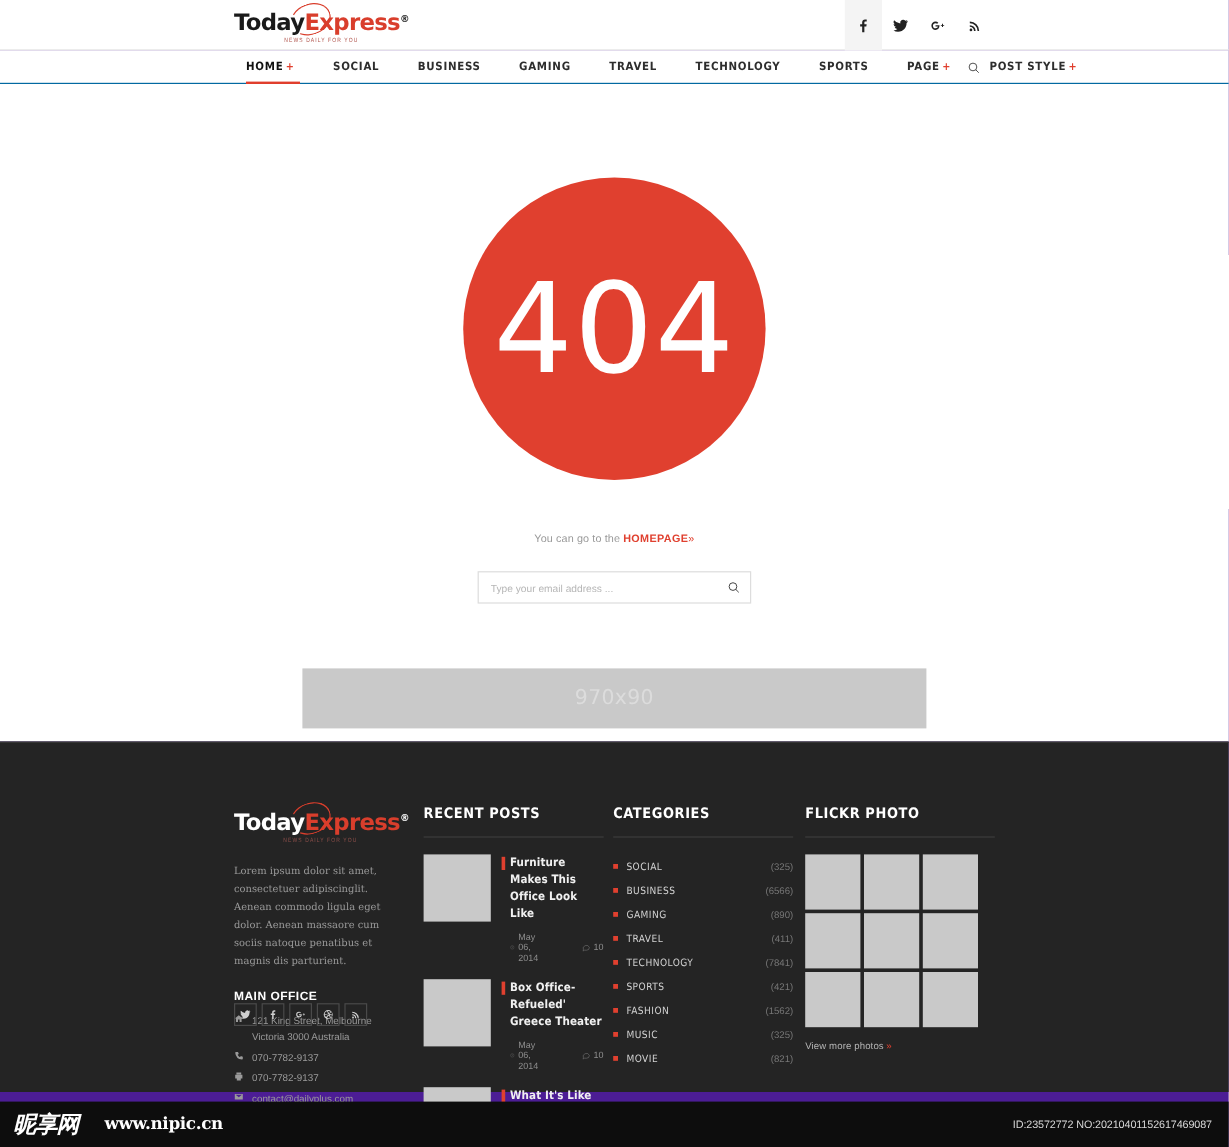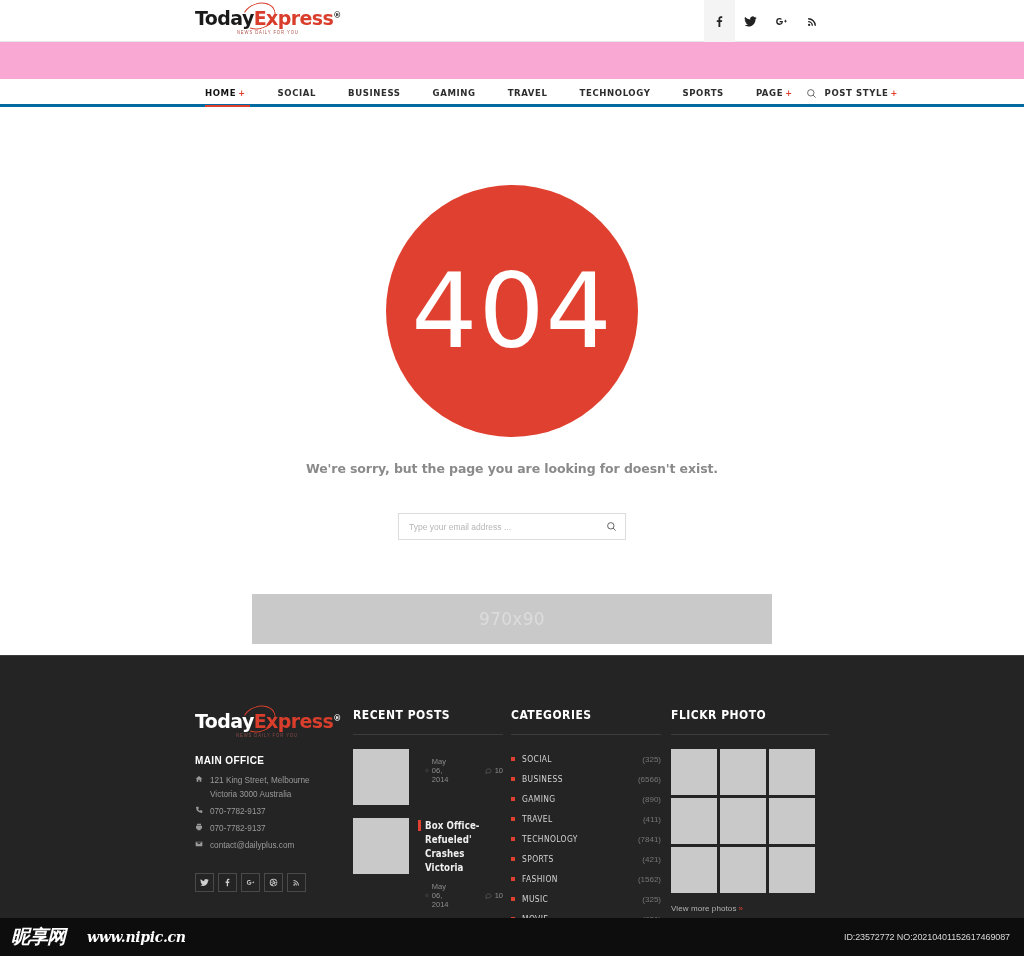--- a/index.html
+++ b/index.html
@@ -2,21 +2,21 @@
 <html><head>
 <meta charset="utf-8">
 <style>
   * { box-sizing: border-box; margin: 0; padding: 0; }
   html, body {
     width: 1024px; height: 956px;
     background: #ffffff;
     font-family: "Liberation Sans", sans-serif;
     overflow: hidden;
   }
-  .page { position: relative; width: 1024px; height: 956px; background:#f9a8d4; }
+  .page { position: relative; width: 1024px; height: 956px; background:#4c1d95; }
 
   
   .topbar {
     height: 42px; width: 100%;
     border-bottom: 1px solid #e8e8e8;
     position: relative;
     background: #fff;
   }
   .logo-wrap { position:absolute; left:195px; top:5px; }
   .logo {
@@ -49,22 +49,22 @@
   .topsocial .si {
     width:31px; height:42px; display:flex; align-items:center; justify-content:center;
     color:#222; font-size:12px; cursor:pointer;
   }
   .topsocial .si.first { background:#f4f4f4; }
   .topsocial .si svg { width:13px; height:13px; fill:#222; }
 
   
   .nav {
     height: 28px; width:100%;
-    border-bottom: 3px solid #0369a1;
-    position: relative; background:#fff;margin-top:37px;
+    border-bottom: 1px solid #0369a1;
+    position: relative; background:#fff;
   }
   .navinner { position:absolute; left:195px; top:0; display:flex; height:28px; align-items:center; }
   .navitem {
     font-family:"DejaVu Sans Condensed","Liberation Sans",sans-serif;
     font-size: 9.5px; font-weight:700; letter-spacing: 0.6px;
     color:#2d2d2d; padding: 0 16px; height:28px; line-height:28px;
     position:relative; cursor:pointer; white-space:nowrap;
     text-transform: uppercase;
   }
   .navitem:first-child { padding-left:10px; }
@@ -233,21 +233,21 @@
     background:#0d0d0d; display:flex; align-items:center;
   }
   .wmleft { display:flex; align-items:center; gap:22px; padding-left:11px; }
   .wmlogo {
     font-family:"DejaVu Sans","Liberation Sans",sans-serif;
     font-weight:700; font-size:19px; color:#ffffff; letter-spacing:-1px;
     font-style:italic;
   }
   .wmsite {
     font-family:"DejaVu Serif","Liberation Serif",serif;
-    font-style:italic; font-weight:700; font-size:14px; color:#ffffff;
+    font-weight:700; font-size:14px; color:#ffffff;
     letter-spacing:-0.3px;
   }
   .wmright {
     position:absolute; right:14px; font-size:9px; color:#d8d8d8;
     font-family:"Liberation Sans",sans-serif; letter-spacing:-0.1px;
   }
 </style>
 </head>
 <body>
 
@@ -303,21 +303,23 @@
           <circle cx="10.5" cy="10.5" r="7"></circle>
           <line x1="15.6" y1="15.6" x2="21" y2="21"></line>
         </svg>
     </div>
   </div>
 
   <div class="main">
     <div class="circle404">
       <div class="num">404</div>
     </div>
-    <div class="sorry">We're sorry, but the page you are looking for doesn't exist.</div>
+    <div class="gohome">
+      <span>You can go to the </span><a href="#">HOMEPAGE</a><span class="arr">»</span>
+    </div>
 
     <div class="emailbox">
       <input type="text" placeholder="Type your email address ..." style="">
       <button class="sbtn">
         <svg viewBox="0 0 24 24">
             <circle cx="10.5" cy="10.5" r="7"></circle>
             <line x1="15.6" y1="15.6" x2="21" y2="21"></line>
           </svg>
       </button>
     </div>
@@ -331,20 +333,21 @@
     <div class="fgrid">
 
       <div class="fcol about">
         <div class="flogo">
           <div class="fl">
             <span class="t1">Today</span><span class="t2">Express</span><span class="reg">®</span>
             <span class="swoosh"></span>
           </div>
           <div class="tagline">NEWS DAILY FOR YOU</div>
         </div>
+        <div class="abouttext">Lorem ipsum dolor sit amet, consectetuer adipiscinglit. Aenean commodo ligula eget dolor. Aenean massaore cum sociis natoque penatibus et magnis dis parturient.</div>
 
         <div class="mo-title">MAIN OFFICE</div>
 
         <div class="mo-row">
           <span class="mi"><svg viewBox="0 0 24 24">
                 <path d="M12 3 2 11h3v9h5v-6h4v6h5v-9h3z"></path>
               </svg></span>
           <span class="mtxt">121 King Street, Melbourne Victoria 3000 Australia</span>
         </div>
         <div class="mo-row">
@@ -367,20 +370,21 @@
         </div>
       </div>
 
       <div class="fcol posts">
         <div class="wtitle">RECENT POSTS</div>
         <div class="wline"></div>
 
         <div class="post">
           <div class="thumb"></div>
           <div class="pbody">
+            <div class="ptitle">Furniture Makes This Office Look Like</div>
             <div class="pmeta">
               <span>
                   <svg viewBox="0 0 24 24">
                     <circle cx="12" cy="12" r="9"></circle>
                     <polyline points="12,7 12,12 16,14"></polyline>
                   </svg>
                   <span>May 06, 2014</span>
                 </span>
               <span>
                   <svg viewBox="0 0 24 24">
@@ -388,21 +392,21 @@
                   </svg>
                   <span>10</span>
                 </span>
             </div>
           </div>
         </div>
 
         <div class="post">
           <div class="thumb"></div>
           <div class="pbody">
-            <div class="ptitle">Box Office- Refueled' Crashes Victoria</div>
+            <div class="ptitle">Box Office- Refueled' Greece Theater</div>
             <div class="pmeta">
               <span>
                   <svg viewBox="0 0 24 24">
                     <circle cx="12" cy="12" r="9"></circle>
                     <polyline points="12,7 12,12 16,14"></polyline>
                   </svg>
                   <span>May 06, 2014</span>
                 </span>
               <span>
                   <svg viewBox="0 0 24 24">

